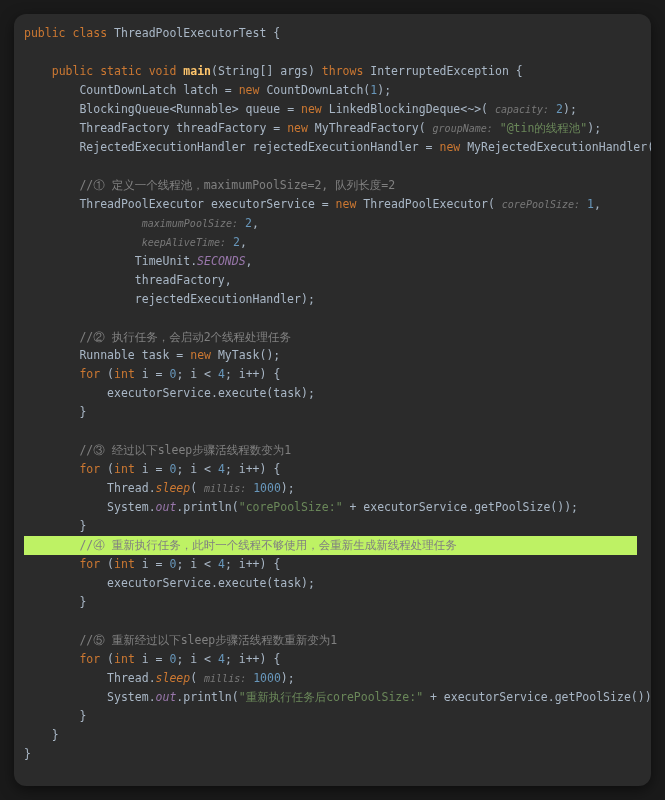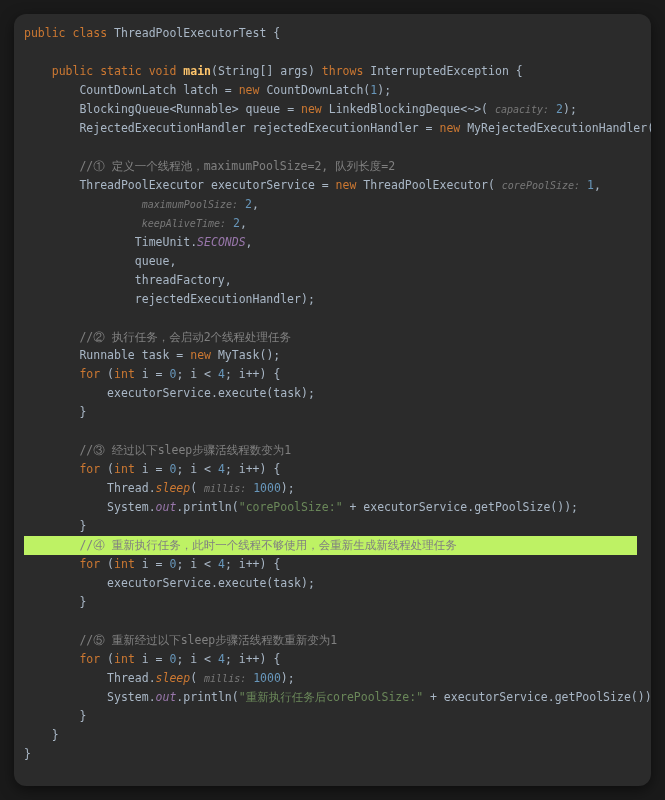--- a/index.html
+++ b/index.html
@@ -36,28 +36,28 @@
 </head>
 <body>
 
 <div class="editor">
 
 <div class="line"><span class="kw">public</span> <span class="kw">class</span> <span class="id">ThreadPoolExecutorTest</span> {</div>
 <div class="line"> </div>
 <div class="line">    <span class="kw">public</span> <span class="kw">static</span> <span class="kw">void</span> <span class="fn">main</span>(<span class="id">String[]</span> <span class="id">args</span>) <span class="kw">throws</span> <span class="id">InterruptedException</span> {</div>
 <div class="line">        <span class="id">CountDownLatch</span> <span class="id">latch</span> = <span class="kw">new</span> <span class="id">CountDownLatch</span>(<span class="num">1</span>);</div>
 <div class="line">        <span class="id">BlockingQueue</span>&lt;<span class="id">Runnable</span>&gt; <span class="id">queue</span> = <span class="kw">new</span> <span class="id">LinkedBlockingDeque</span><span class="id">&lt;~&gt;</span>( <span class="hint">capacity:</span> <span class="num">2</span>);</div>
+<div class="line">        <span class="id">ThreadFactory</span> <span class="id">threadFactory</span> = <span class="kw">new</span> <span class="id">MyThreadFactory</span>( <span class="hint">groupName:</span> <span class="str">"@tin的线程池"</span>);</div>
 <div class="line">        <span class="id">RejectedExecutionHandler</span> <span class="id">rejectedExecutionHandler</span> = <span class="kw">new</span> <span class="id">MyRejectedExecutionHandler</span>();</div>
 <div class="line"> </div>
 <div class="line">        <span class="comment">//① 定义一个线程池，maximumPoolSize=2, 队列长度=2</span></div>
 <div class="line">        <span class="id">ThreadPoolExecutor</span> <span class="id">executorService</span> = <span class="kw">new</span> <span class="id">ThreadPoolExecutor</span>( <span class="hint">corePoolSize:</span> <span class="num">1</span>,</div>
 <div class="line">                 <span class="hint">maximumPoolSize:</span> <span class="num">2</span>,</div>
 <div class="line">                 <span class="hint">keepAliveTime:</span> <span class="num">2</span>,</div>
 <div class="line">                <span class="id">TimeUnit</span>.<span class="const">SECONDS</span>,</div>
-<div class="line">                <span class="id">queue</span>,</div>
 <div class="line">                <span class="id">threadFactory</span>,</div>
 <div class="line">                <span class="id">rejectedExecutionHandler</span>);</div>
 <div class="line"> </div>
 <div class="line">        <span class="comment">//② 执行任务，会启动2个线程处理任务</span></div>
 <div class="line">        <span class="id">Runnable</span> <span class="id">task</span> = <span class="kw">new</span> <span class="id">MyTask</span>();</div>
 <div class="line">        <span class="kw">for</span> (<span class="kw">int</span> <span>i = </span><span class="num">0</span>; <span>i &lt; </span><span class="num">4</span>; <span>i++</span>) {</div>
 <div class="line">            <span class="id">executorService</span>.<span class="id">execute</span>(<span class="id">task</span>);</div>
 <div class="line">        }</div>
 <div class="line"> </div>
 <div class="line">        <span class="comment">//③ 经过以下sleep步骤活线程数变为1</span></div>

